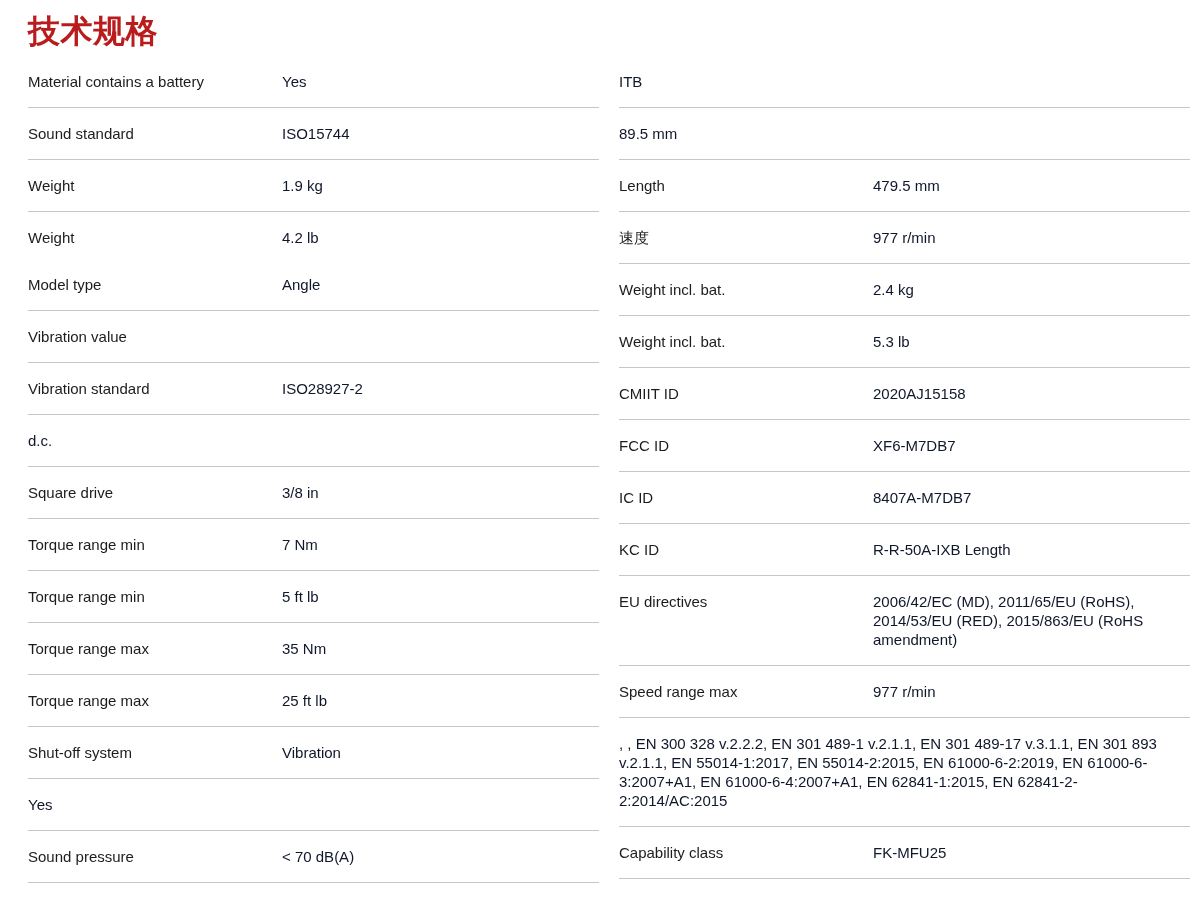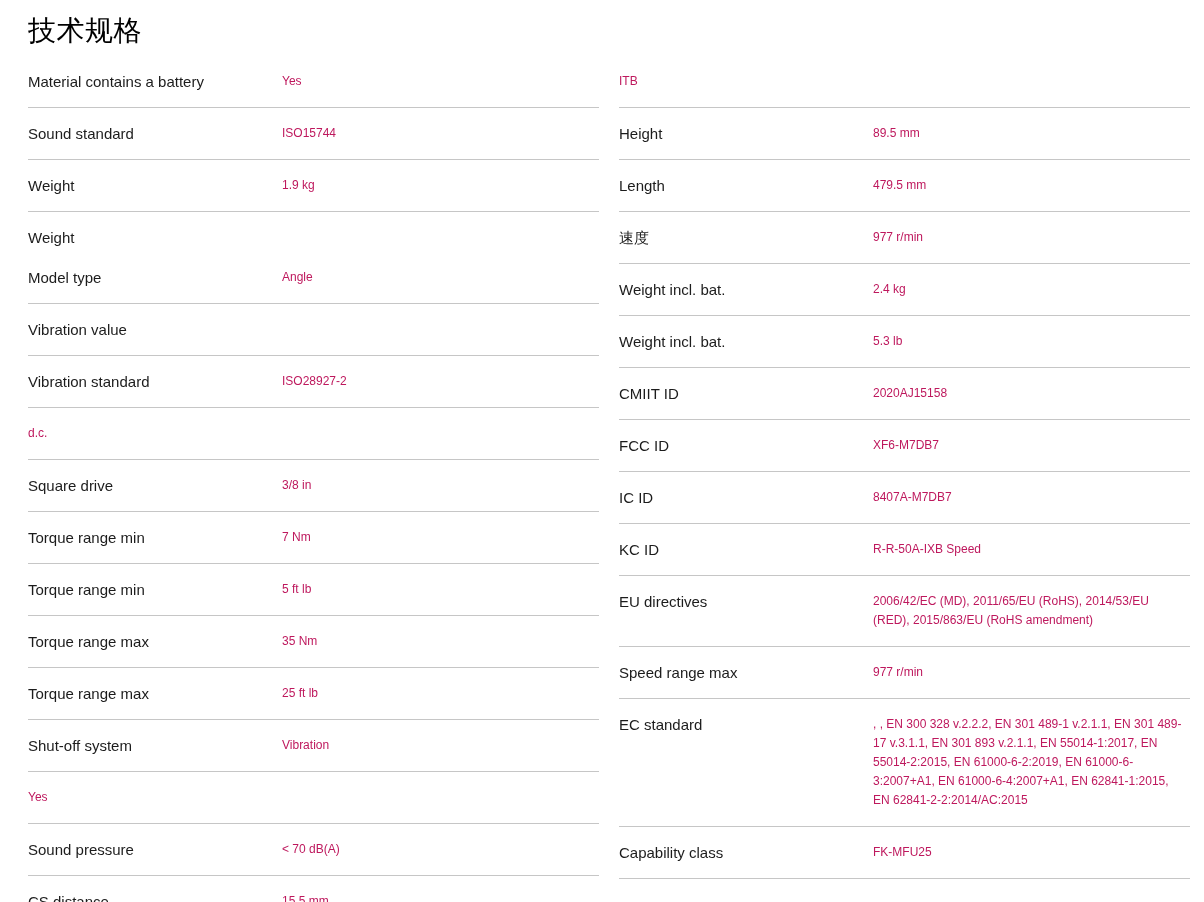--- a/index.html
+++ b/index.html
@@ -8,56 +8,56 @@
     width: 1204px;
     height: 902px;
     overflow: hidden;
     font-family: "Liberation Sans", sans-serif;
     color: #1c1c1c;
   }
   .container {
     padding: 17px 14px 0 28px;
   }
   h1.page-title {
-    font-size: 28px;
+    font-size: 32px;
     line-height: 28px;
-    font-weight: 400;
-    color: #000000;
+    font-weight: 700;
+    color: #b91c1c;
     letter-spacing: 0.5px;
   }
   .spec-grid {
     margin-top: 11px;
     display: grid;
     grid-template-columns: 1fr 1fr;
     column-gap: 20px;
     align-items: start;
   }
   .spec-cell {
     border-bottom: 1px solid #c6c6c6;
     padding: 16px 0;
   }
   .spec-pair {
     display: flex;
     align-items: flex-start;
   }
   .spec-pair + .spec-pair {
-    margin-top: 21px;
+    margin-top: 28px;
   }
   .spec-label {
     width: 254px;
     flex: 0 0 254px;
     font-size: 15px;
     line-height: 19px;
     color: #1c1c1c;
   }
   .spec-value {
     flex: 1 1 auto;
-    font-size: 12px;
+    font-size: 15px;
     line-height: 19px;
-    color: #be185d;
+    color: #0f172a;
     padding-right: 4px;
   }
 </style>
 </head>
 <body>
 
 <div class="container">
   <h1 class="page-title">技术规格</h1>
 
   <div class="spec-grid">
@@ -76,20 +76,21 @@
         </div>
         <div class="spec-cell">
           <div class="spec-pair">
             <div class="spec-label">Weight</div>
             <div class="spec-value">1.9 kg</div>
           </div>
         </div>
         <div class="spec-cell">
           <div class="spec-pair">
             <div class="spec-label">Weight</div>
+            <div class="spec-value">4.2 lb</div>
           </div>
           <div class="spec-pair">
             <div class="spec-label">Model type</div>
             <div class="spec-value">Angle</div>
           </div>
         </div>
         <div class="spec-cell">
           <div class="spec-pair">
             <div class="spec-label">Vibration value</div>
           </div>
@@ -160,21 +161,20 @@
         </div>
       </div>
     <div class="spec-col">
         <div class="spec-cell">
           <div class="spec-pair">
             <div class="spec-value">ITB</div>
           </div>
         </div>
         <div class="spec-cell">
           <div class="spec-pair">
-            <div class="spec-label">Height</div>
             <div class="spec-value">89.5 mm</div>
           </div>
         </div>
         <div class="spec-cell">
           <div class="spec-pair">
             <div class="spec-label">Length</div>
             <div class="spec-value">479.5 mm</div>
           </div>
         </div>
         <div class="spec-cell">
@@ -209,38 +209,37 @@
         </div>
         <div class="spec-cell">
           <div class="spec-pair">
             <div class="spec-label">IC ID</div>
             <div class="spec-value">8407A-M7DB7</div>
           </div>
         </div>
         <div class="spec-cell">
           <div class="spec-pair">
             <div class="spec-label">KC ID</div>
-            <div class="spec-value">R-R-50A-IXB Speed</div>
+            <div class="spec-value">R-R-50A-IXB Length</div>
           </div>
         </div>
         <div class="spec-cell">
           <div class="spec-pair">
             <div class="spec-label">EU directives</div>
             <div class="spec-value">2006/42/EC (MD), 2011/65/EU (RoHS), 2014/53/EU (RED), 2015/863/EU (RoHS amendment)</div>
           </div>
         </div>
         <div class="spec-cell">
           <div class="spec-pair">
             <div class="spec-label">Speed range max</div>
             <div class="spec-value">977 r/min</div>
           </div>
         </div>
         <div class="spec-cell">
           <div class="spec-pair">
-            <div class="spec-label">EC standard</div>
             <div class="spec-value">, , EN 300 328 v.2.2.2, EN 301 489-1 v.2.1.1, EN 301 489-17 v.3.1.1, EN 301 893 v.2.1.1, EN 55014-1:2017, EN 55014-2:2015, EN 61000-6-2:2019, EN 61000-6-3:2007+A1, EN 61000-6-4:2007+A1, EN 62841-1:2015, EN 62841-2-2:2014/AC:2015</div>
           </div>
         </div>
         <div class="spec-cell">
           <div class="spec-pair">
             <div class="spec-label">Capability class</div>
             <div class="spec-value">FK-MFU25</div>
           </div>
         </div>
       </div>

